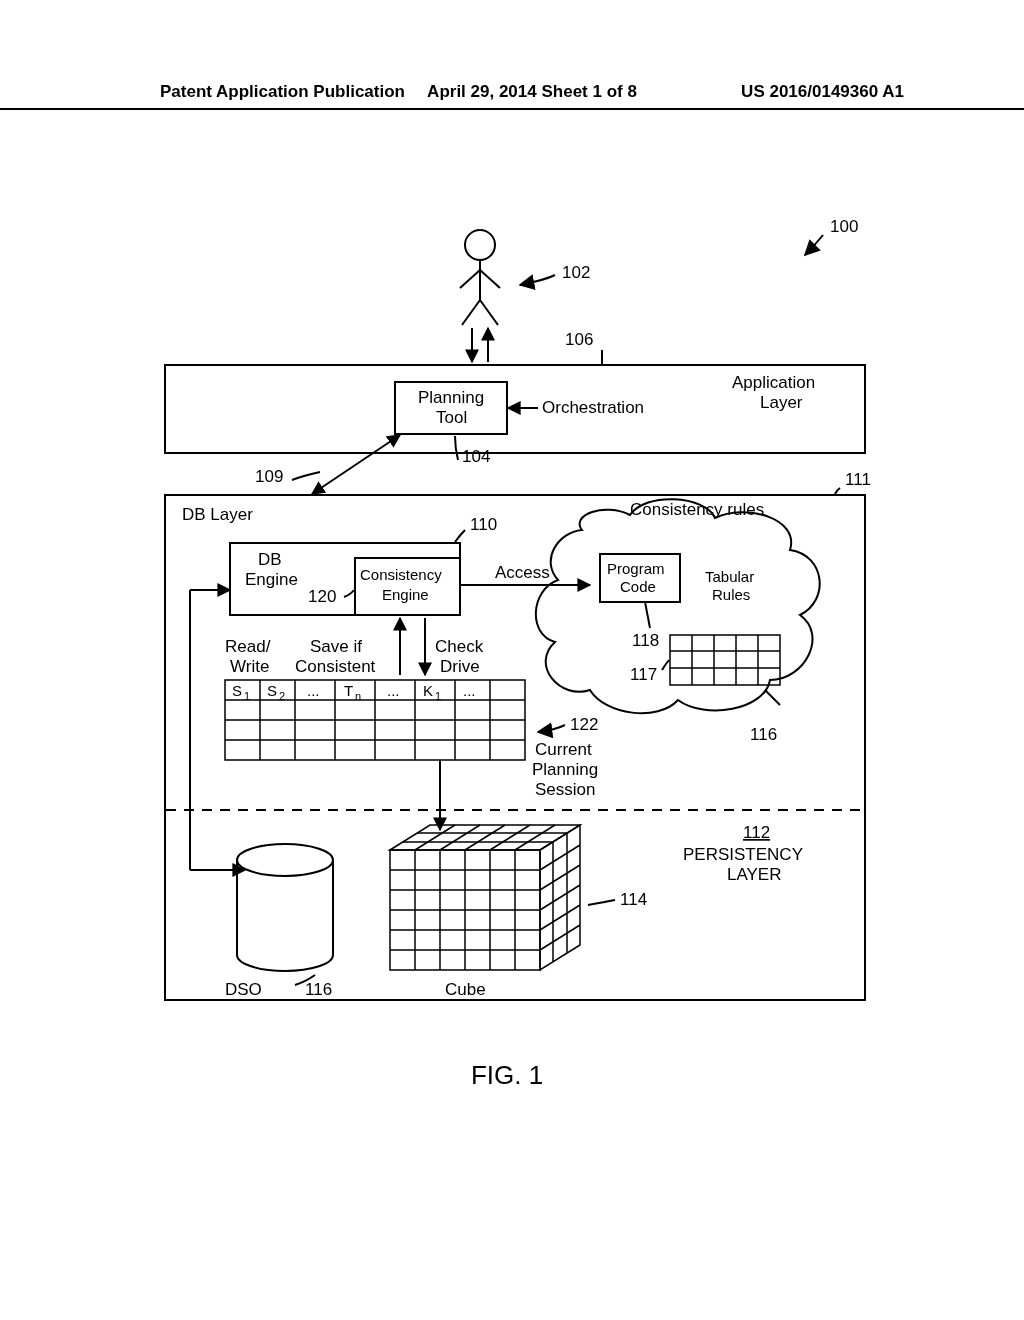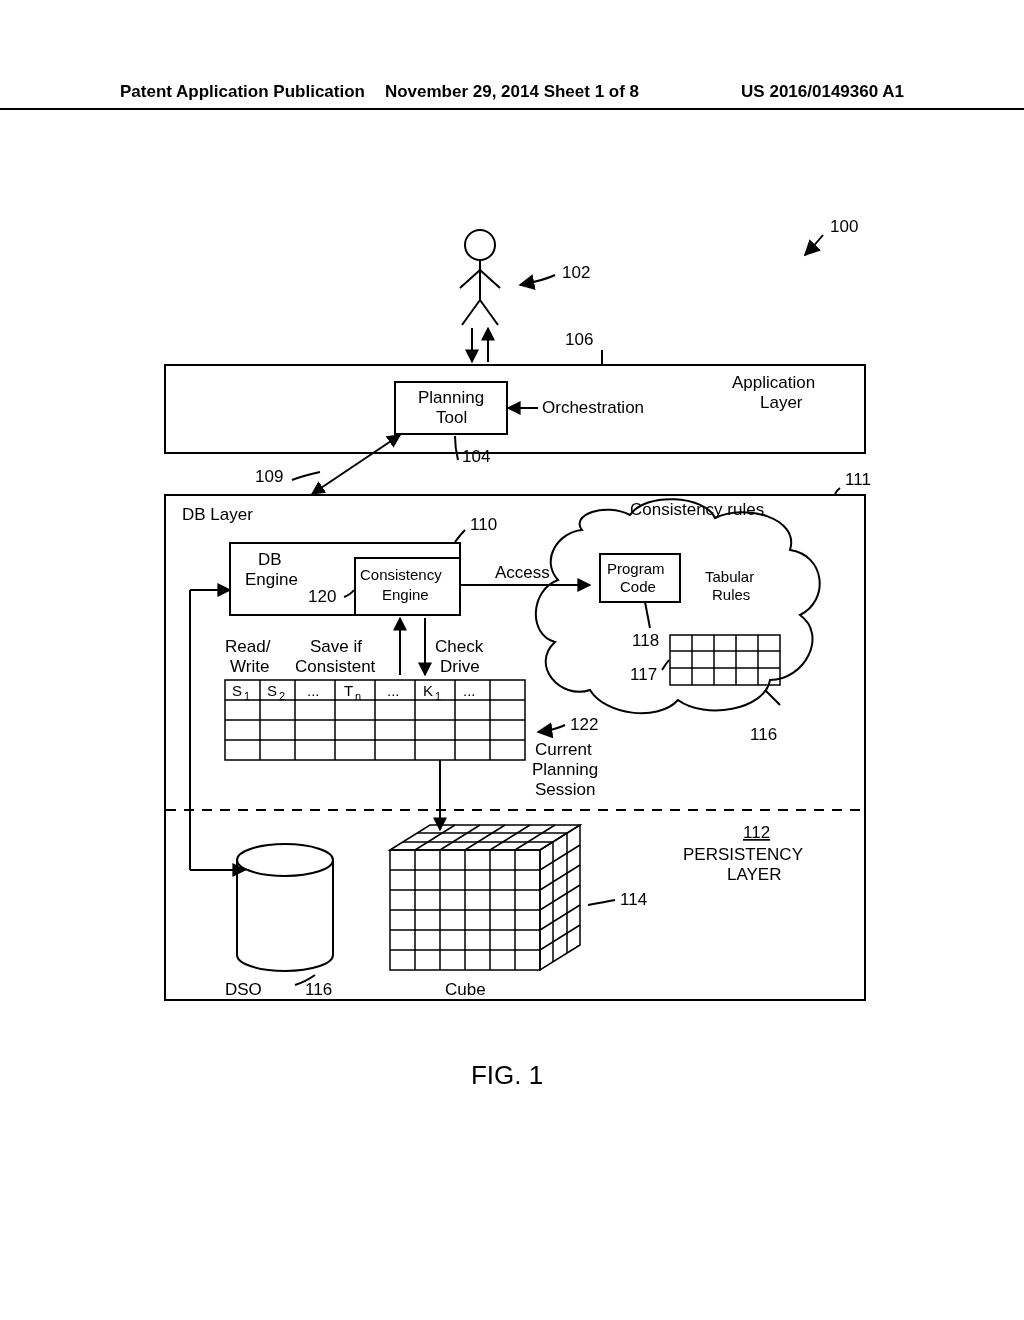--- a/index.html
+++ b/index.html
@@ -18,21 +18,21 @@
   .header {
     position: absolute;
     top: 82px;
     left: 0; right: 0;
     display: flex;
     font-weight: bold;
     font-size: 17px;
     padding: 0 120px 6px 120px;
     border-bottom: 2.5px solid #000;
   }
-  .header .left { flex: 1; text-align: left; }
+  .header .left { flex: 1; text-align: left; margin-left: 40px; }
   .header .center { flex: 1; text-align: center; }
   .header .right { flex: 1; text-align: right; }
   .figure-label {
     position: absolute;
     left: 0; right: 10px;
     text-align: center;
     font-size: 26px;
   }
   .svg-wrap {
     position: absolute;
@@ -50,21 +50,21 @@
   .small-text { font-size: 15px; }
   .sub-text { font-size: 11px; }
 </style>
 </head>
 <body>
 
 <div class="page">
 
   <div class="header">
     <span class="left">Patent Application Publication</span>
-    <span class="center">November 29, 2014  Sheet 1 of 8</span>
+    <span class="center">April 29, 2014  Sheet 1 of 8</span>
     <span class="right">US 2016/0149360 A1</span>
   </div>
 
   <div class="svg-wrap">
     <svg viewBox="0 0 780 830" width="780" height="830">
       <defs>
         <marker id="arrow" viewBox="0 0 10 10" refX="9" refY="5" markerWidth="7" markerHeight="7" orient="auto-start-reverse">
           <path d="M 0 0 L 10 5 L 0 10 z" fill="#000"></path>
         </marker>
         <marker id="arrowcurve" viewBox="0 0 10 10" refX="9" refY="5" markerWidth="8" markerHeight="8" orient="auto-start-reverse">

